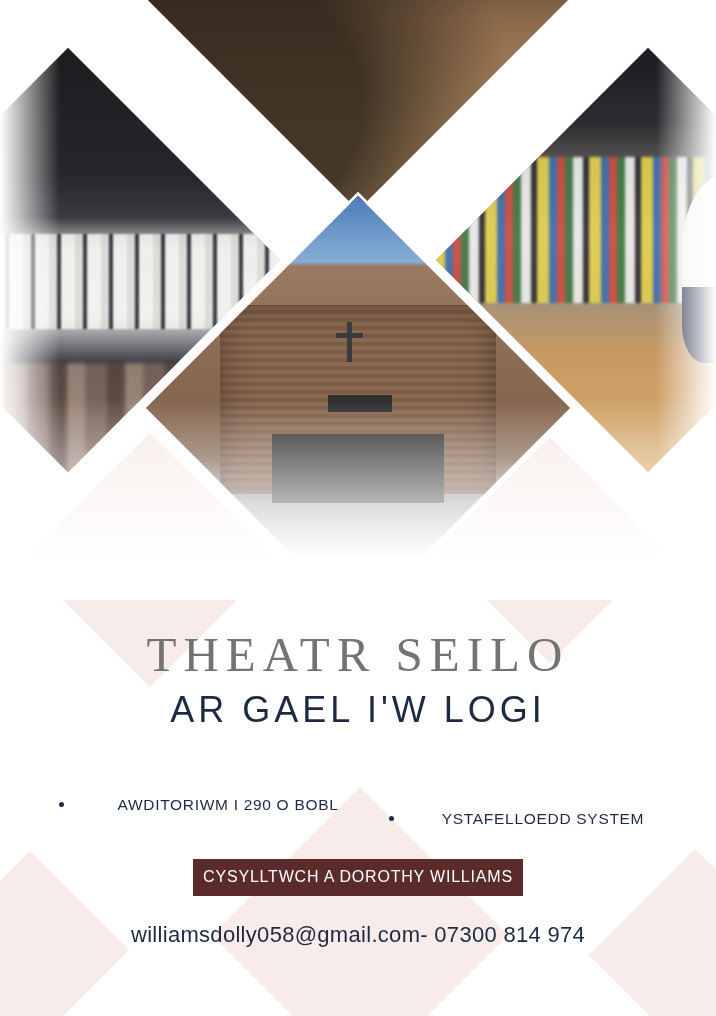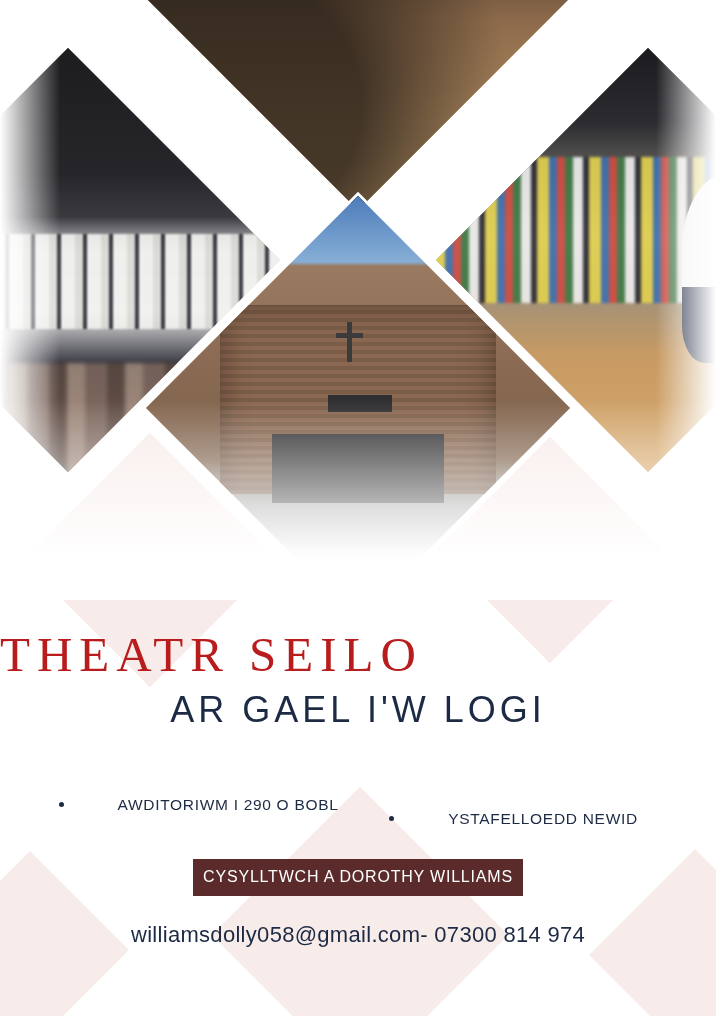--- a/index.html
+++ b/index.html
@@ -191,25 +191,25 @@
   }
 
   
   .content {
     position: absolute;
     left: 0; top: 600px;
     width: 716px;
     z-index: 3;
   }
   .title {
-    text-align: left;
+    text-align: center;
     font-family: "Liberation Serif", serif;
     font-size: 49px;
     letter-spacing: 7px;
-    color: #b91c1c;
+    color: #737373;
     margin-top: 26px;
     font-weight: 400;
   }
   .subtitle {
     text-align: center;
     font-family: "Liberation Sans", sans-serif;
     font-size: 36px;
     letter-spacing: 4px;
     color: #1d2a44;
     margin-top: 6px;
@@ -306,21 +306,21 @@
   <div class="bullets">
     <ul class="bullet-col col-left">
       <li>
         <span class="dot"></span>
         <span>AWDITORIWM I 290 O BOBL</span>
       </li>
     </ul>
     <ul class="bullet-col col-right">
       <li>
         <span class="dot"></span>
-        <span>YSTAFELLOEDD NEWID</span>
+        <span>YSTAFELLOEDD SYSTEM</span>
       </li>
     </ul>
   </div>
 
   <div class="cta-wrap">
     <div class="cta">CYSYLLTWCH A DOROTHY WILLIAMS</div>
   </div>
 
   <div class="contact">williamsdolly058@gmail.com- 07300 814 974</div>
 </div>

